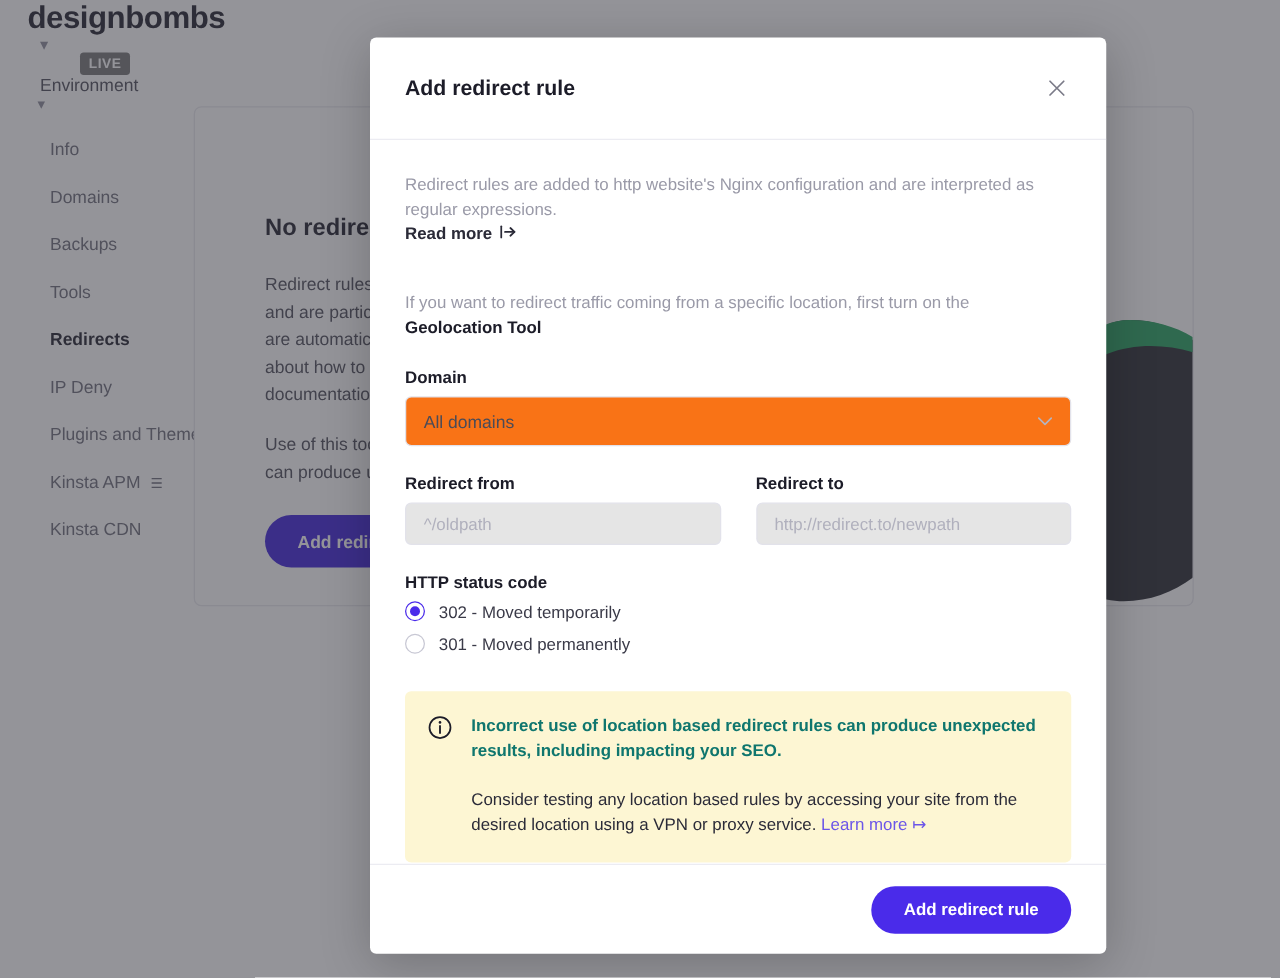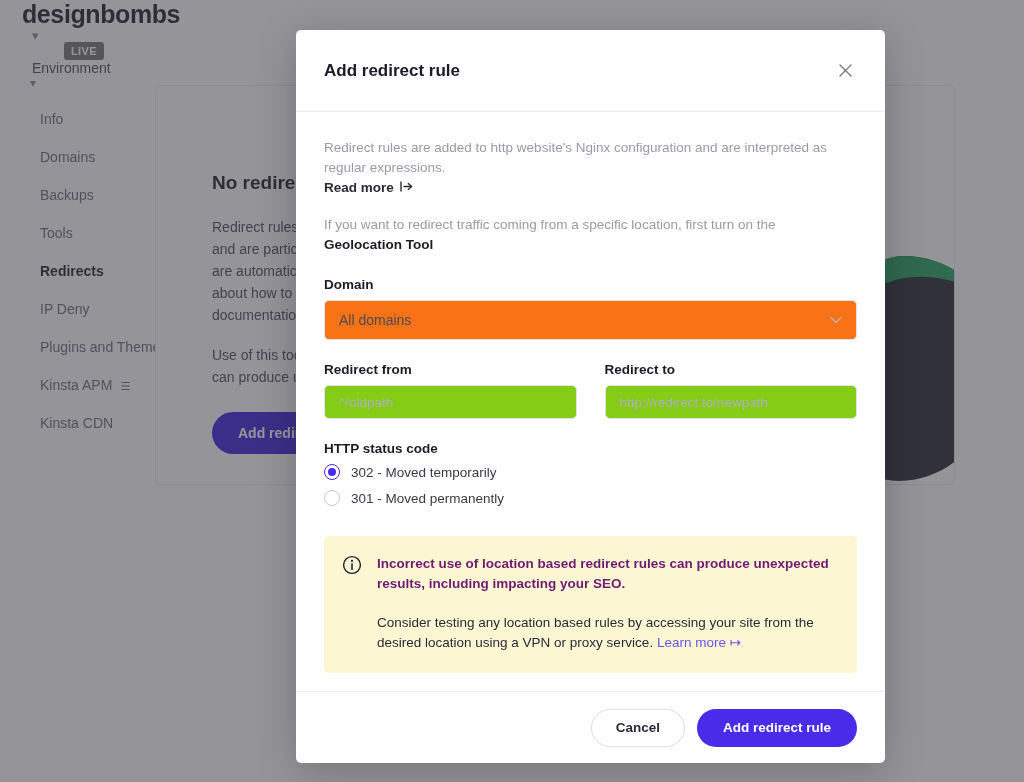--- a/index.html
+++ b/index.html
@@ -196,21 +196,21 @@
     font-size: 13.5px;
     font-weight: bold;
     color: #2b2b38;
     margin-top: 1px;
     text-decoration: none;
   }
   .geo-text {
     font-size: 13.5px;
     line-height: 20px;
     color: #9a9aa8;
-    margin-top: 19px;
+    margin-top: 36px;
   }
   .geo-text b { color: #1c1c28; }
 
   .field-label {
     font-size: 13.5px;
     font-weight: bold;
     color: #1c1c28;
     margin-bottom: 8px;
     display: block;
   }
@@ -246,21 +246,21 @@
 
   .text-input {
     width: 100%;
     height: 34px;
     border: 1px solid #e2e2ea;
     border-radius: 5px;
     padding: 0 14px;
     font-size: 13.5px;
     font-family: "Liberation Sans", sans-serif;
     color: #2b2b38;
-    background: #84cc16;
+    background: #e5e5e5;
   }
   .text-input::placeholder { color: #b0b0bd; }
 
   .radio-row {
     display: flex;
     align-items: center;
     gap: 11px;
     margin-top: 10px;
   }
   .radio-row:first-of-type { margin-top: 6px; }
@@ -297,21 +297,21 @@
   #alert-icon {
     flex: 0 0 20px;
     margin-top: 1px;
     color: #1c1c28;
   }
   .alert-body { flex: 1; }
   .alert-strong {
     font-size: 13.5px;
     font-weight: bold;
     line-height: 20px;
-    color: #701a75;
+    color: #0f766e;
   }
   .alert-note {
     font-size: 13.5px;
     line-height: 20px;
     color: #2b2b38;
     margin-top: 19px;
   }
   .learn-link {
     color: #6b55e8;
     text-decoration: none;
@@ -464,17 +464,16 @@
       </span>
       <div class="alert-body">
         <p class="alert-strong">Incorrect use of location based redirect rules can produce unexpected results, including impacting your SEO.</p>
         <p class="alert-note"><span>Consider testing any location based rules by accessing your site from the desired location using a VPN or proxy service. </span><a class="learn-link"><span>Learn more</span> <span>↦</span></a></p>
       </div>
     </div>
 
   </div>
 
   <div id="modal-footer">
-    <button class="btn btn-secondary">Cancel</button>
     <button class="btn btn-primary">Add redirect rule</button>
   </div>
 
 </div>
 
 </body></html>

